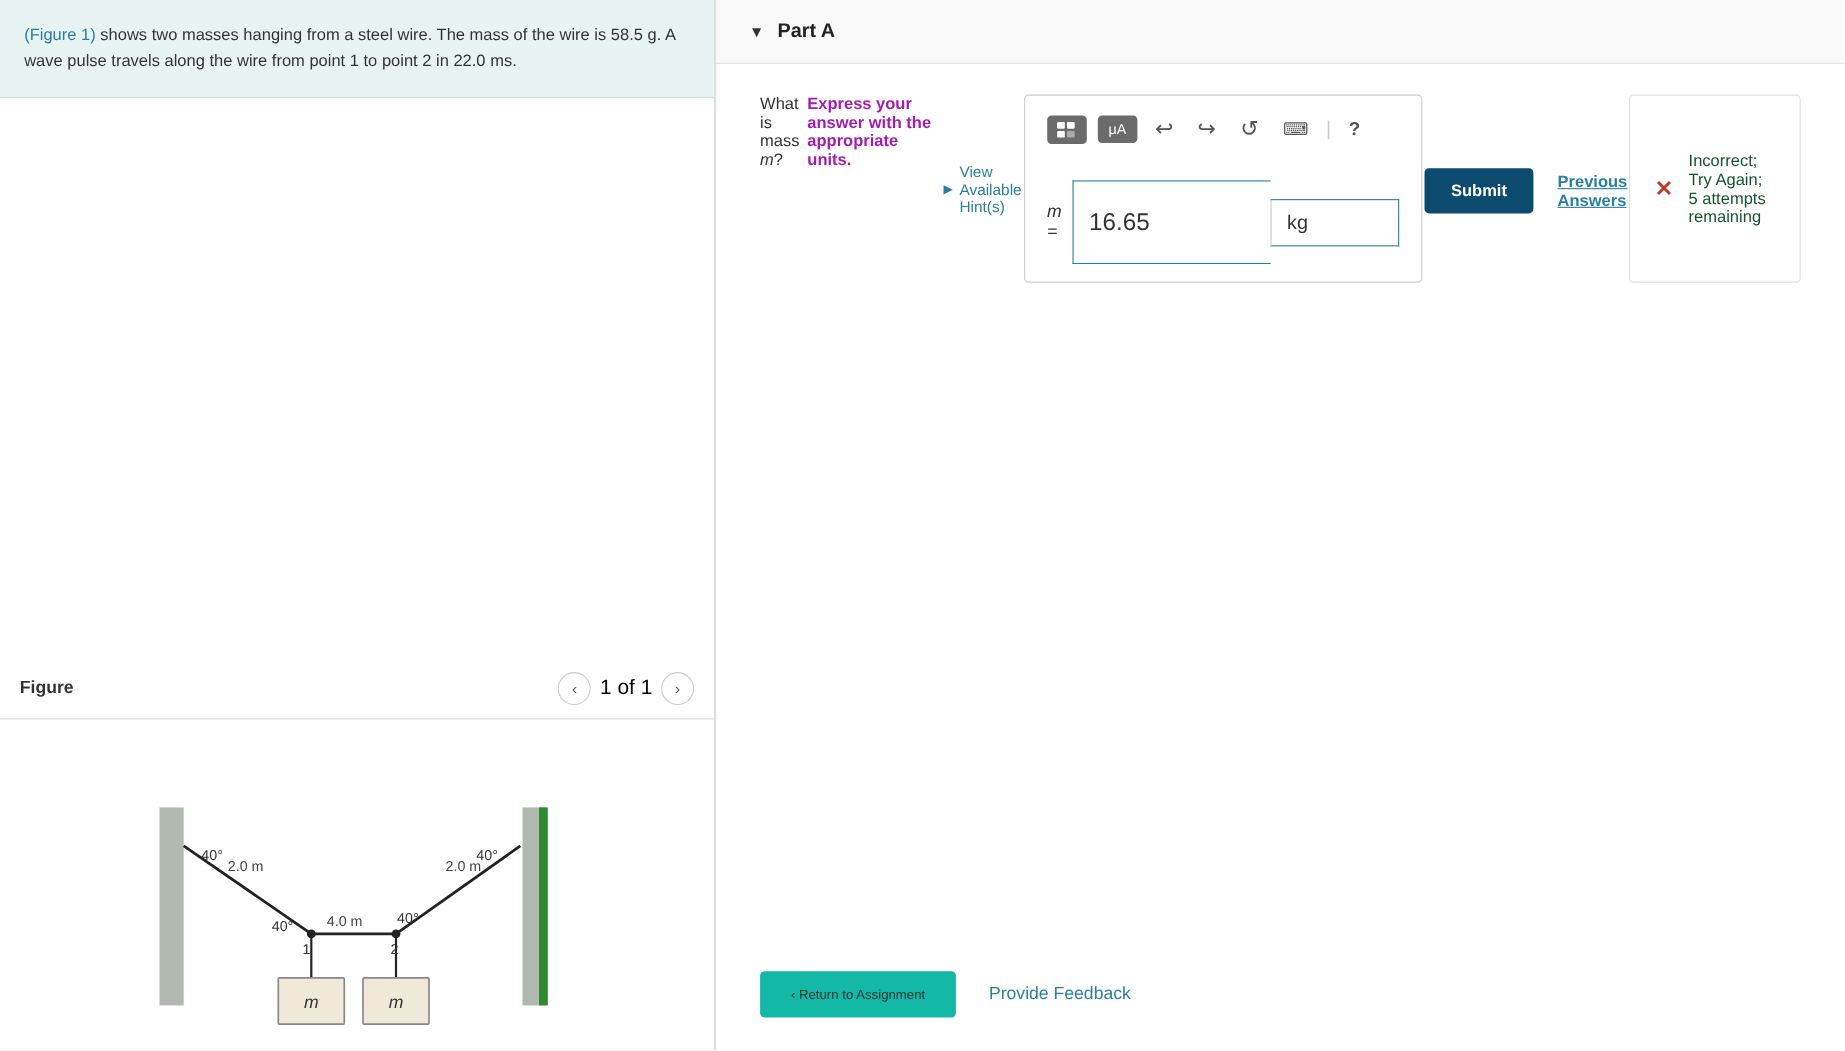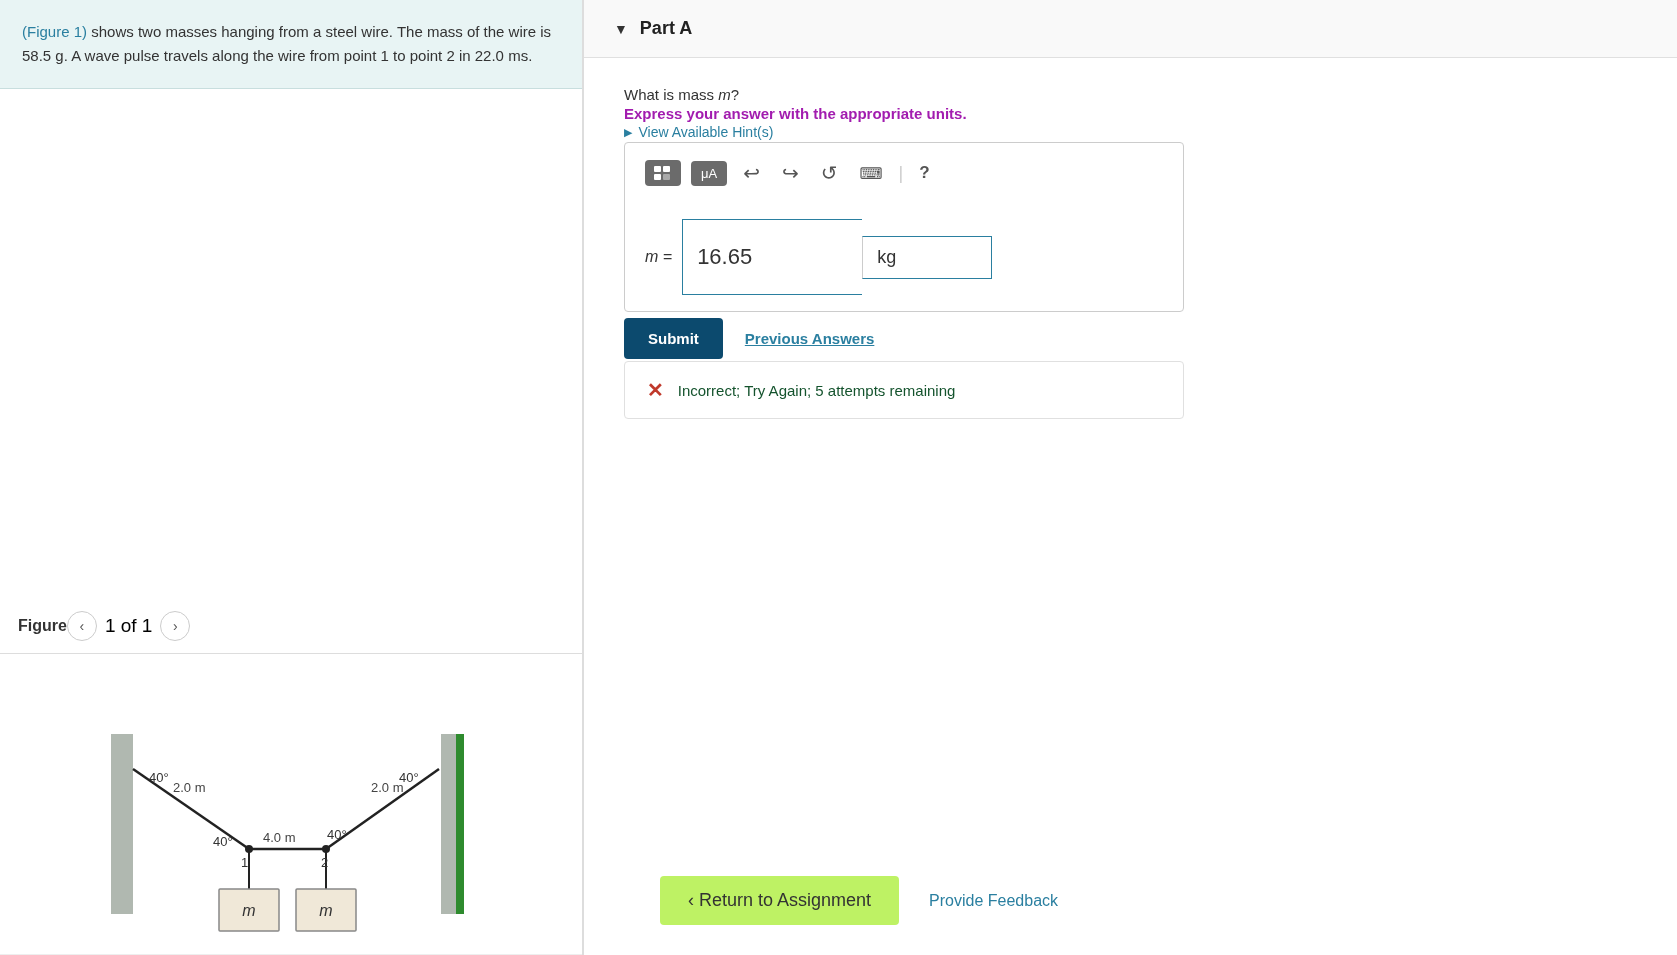--- a/index.html
+++ b/index.html
@@ -8,21 +8,21 @@
       font-size: 15px;
       background: #fff;
       color: #333;
       width: 1677px;
       min-height: 955px;
       display: flex;
     }
 
     
     .left-panel {
-      width: 583px;
+      width: 650px;
       padding: 0;
       border-right: 1px solid #ddd;
       display: flex;
       flex-direction: column;
     }
 
     .problem-text {
       background: #e8f4f4;
       padding: 20px 22px;
       font-size: 15px;
@@ -34,20 +34,21 @@
     .figure-area {
       flex: 1;
       padding: 0;
       display: flex;
       flex-direction: column;
     }
 
     .figure-header {
       display: flex;
       align-items: center;
+      justify-content: space-between;
       padding: 12px 18px;
       border-bottom: 1px solid #ddd;
       margin-top: auto;
     }
 
     .figure-title {
       font-weight: bold;
       font-size: 16px;
     }
 
@@ -109,21 +110,21 @@
 
     .part-title {
       font-size: 18px;
       font-weight: bold;
       color: #222;
     }
 
     .part-content {
       padding: 28px 40px;
       display: flex;
-      flex-direction: column;
+      flex-direction: row;
       gap: 2px;
     }
 
     .instructions {
       font-size: 15px;
       font-weight: bold;
       color: #a21caf;
     }
 
     .hint-link {
@@ -209,21 +210,21 @@
       width: 180px;
       outline: none;
       color: #333;
     }
 
     .unit-input {
       border: 1.5px solid #2a7fa0;
       border-left: 1px solid #ccc;
       padding: 10px 14px;
       font-size: 18px;
-      width: 130px;
+      width: 117px;
       outline: none;
       color: #333;
     }
 
     
     .submit-row {
       display: flex;
       align-items: center;
       gap: 22px;
       margin-top: 4px;
@@ -274,31 +275,30 @@
     
     .bottom-buttons {
       margin-top: auto;
       padding: 30px 40px;
       display: flex;
       align-items: center;
       gap: 30px;
     }
 
     .return-btn {
-      background: #bef264;
+      background: #14b8a6;
       border: none;
       border-radius: 4px;
       padding: 14px 28px;
-      font-size: 18px;
+      font-size: 12px;
       cursor: pointer;
       color: #333;
       display: flex;
       align-items: center;
       gap: 8px;
-      margin-left: 36px;
     }
 
     .provide-feedback-link {
       color: #2a7fa0;
       font-size: 16px;
       text-decoration: none;
       cursor: pointer;
     }
 
     

